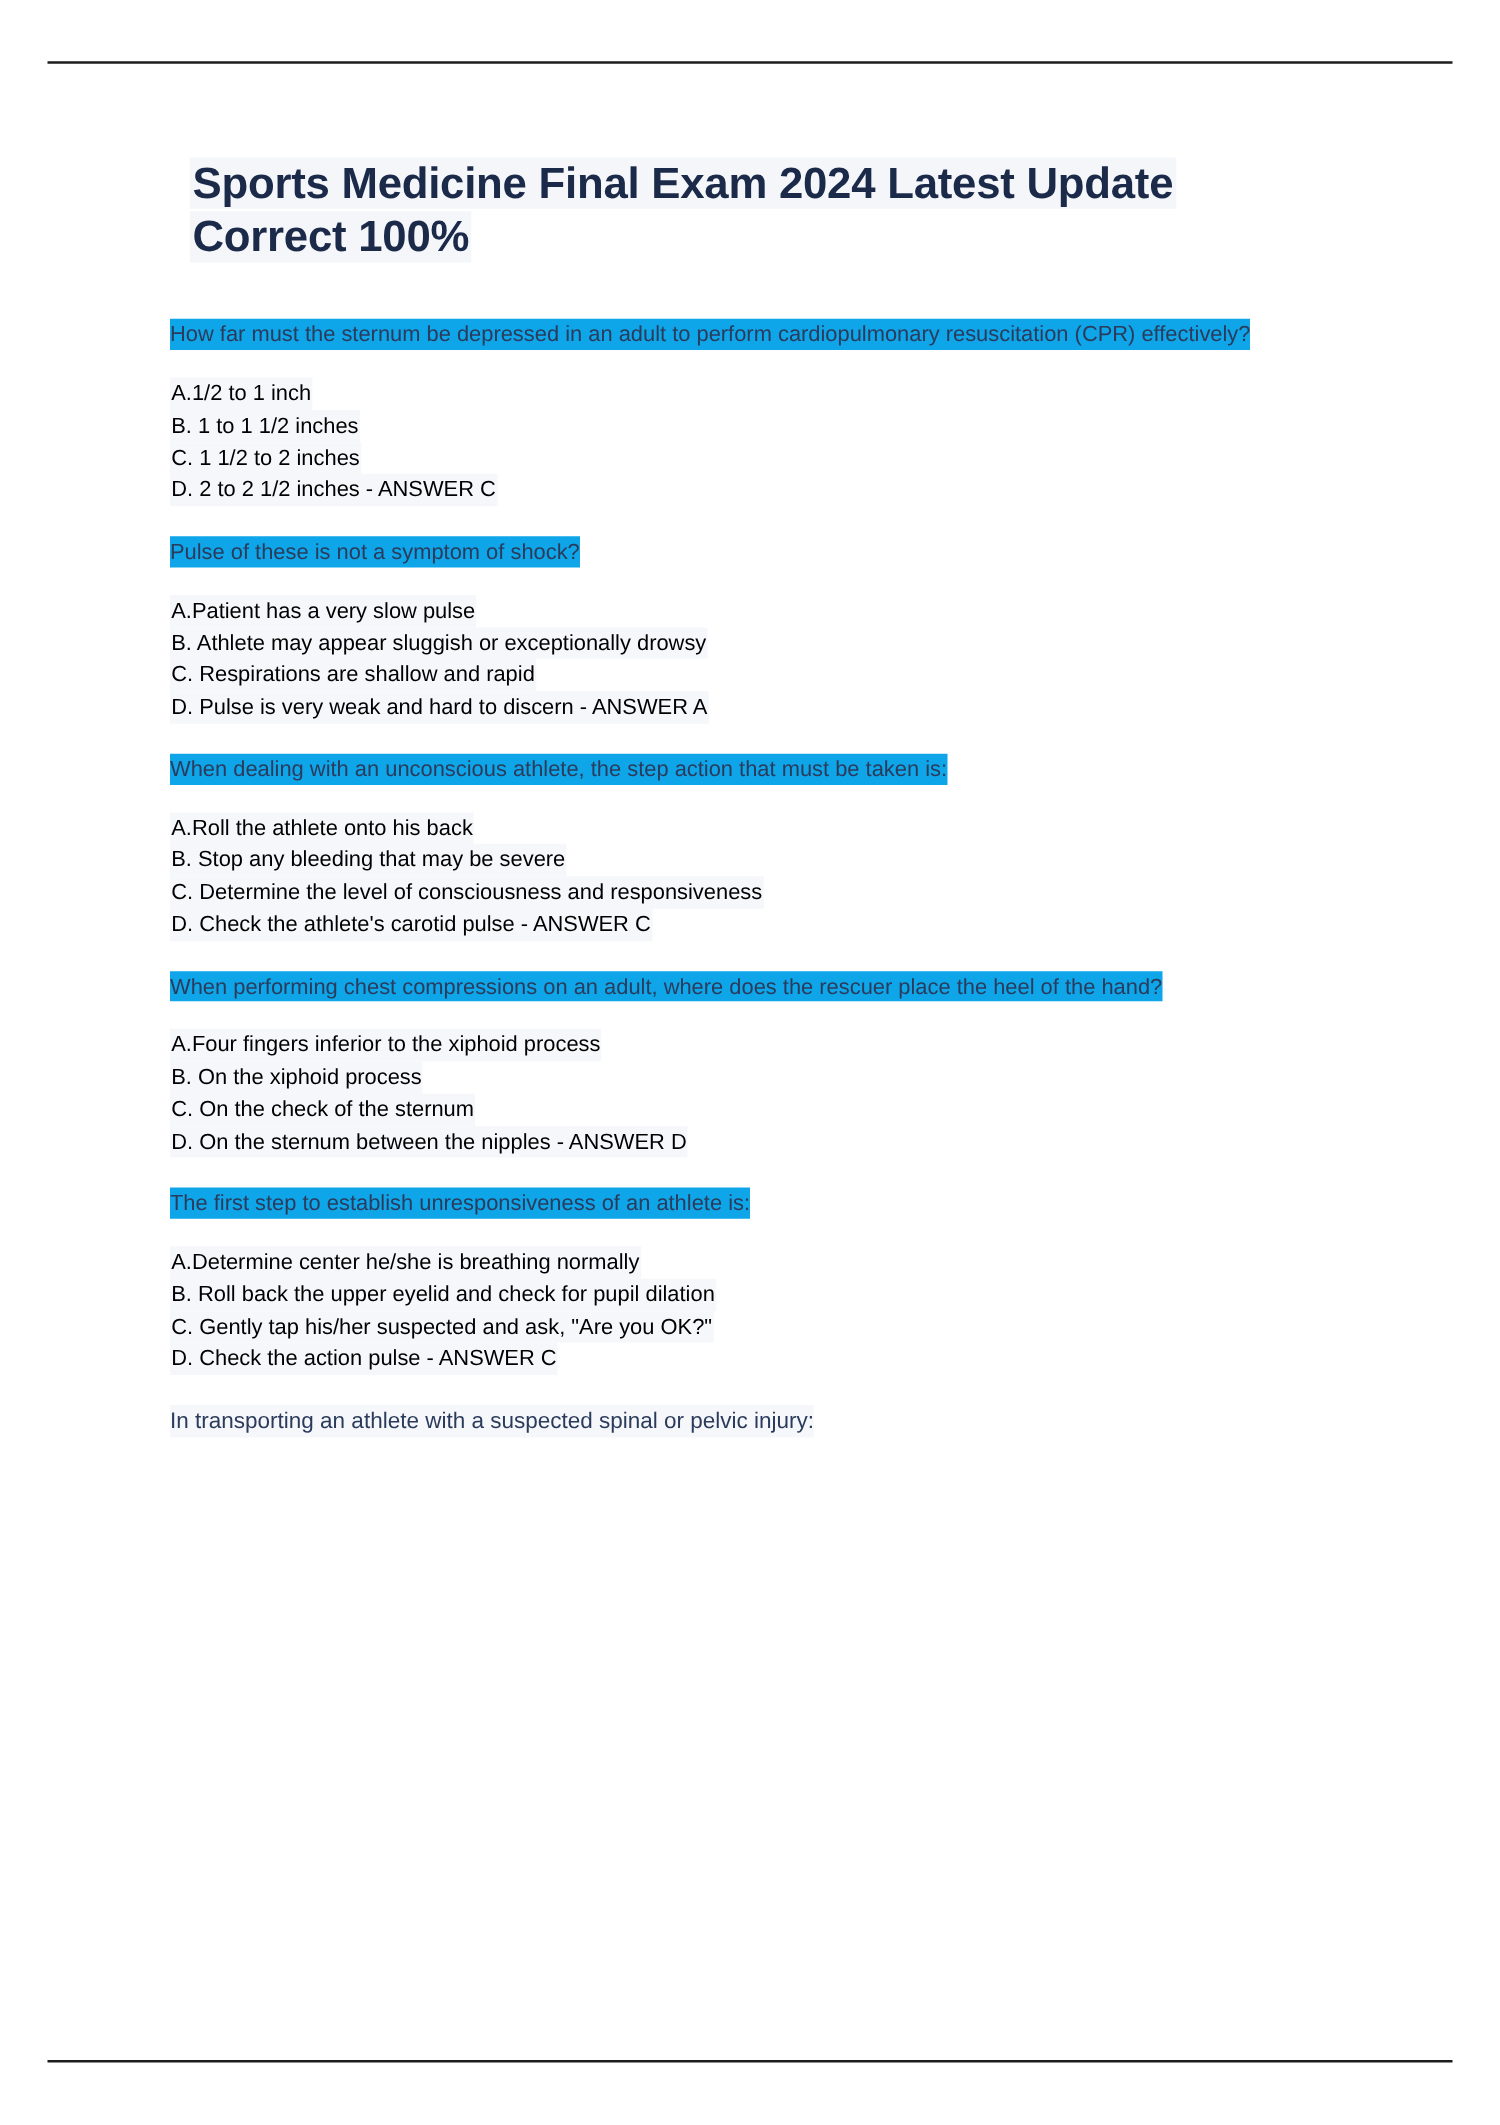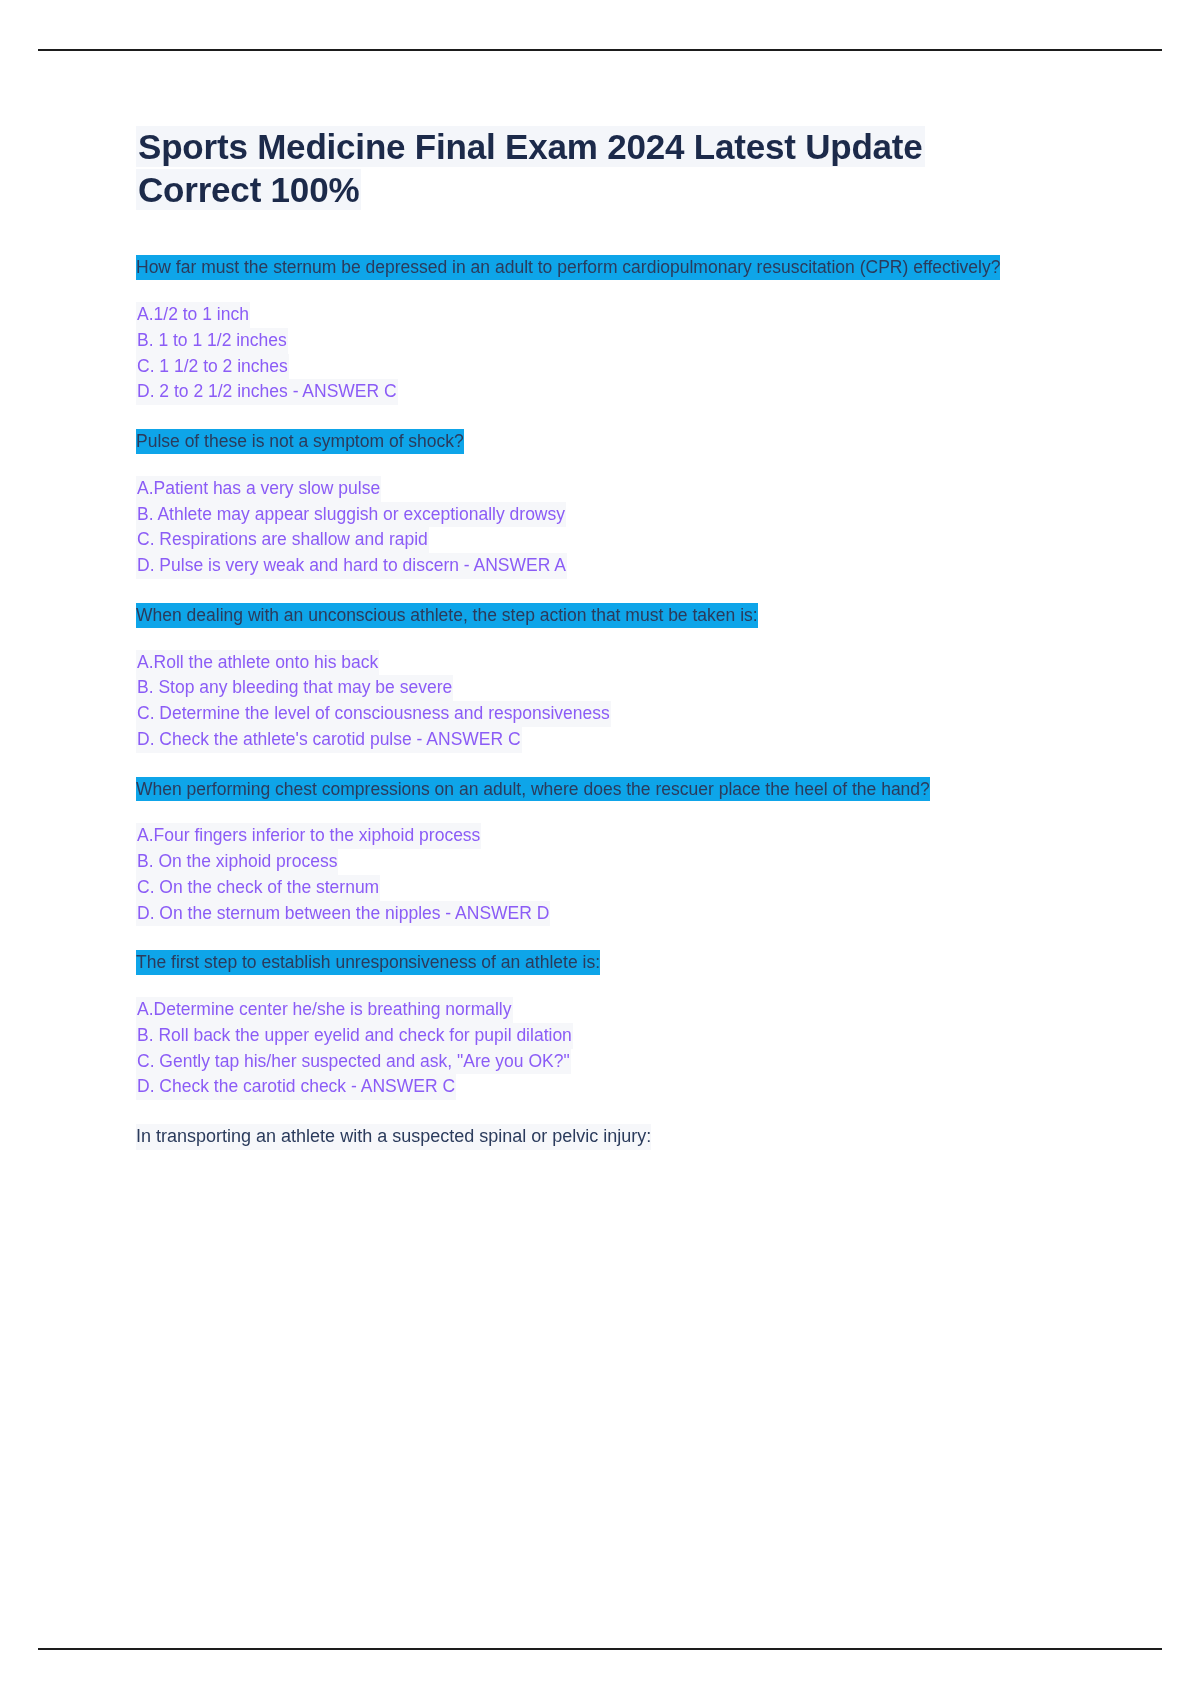--- a/index.html
+++ b/index.html
@@ -39,21 +39,21 @@
     top: 126px;
     width: 880px;
   }
 
   .doc-title {
     font-size: 35px;
     line-height: 1.22;
     font-weight: bold;
     color: #1c2a4a;
     letter-spacing: -0.2px;
-    margin: 0;
+    margin: 16px;
     background: #f4f6fa;
     display: inline;
     box-decoration-break: clone;
     -webkit-box-decoration-break: clone;
     padding: 1px 2px;
   }
   .title-wrap {
     width: 872px;
     margin-bottom: 44px;
   }
@@ -71,21 +71,21 @@
     max-width: 870px;
   }
   .options {
     margin: 0;
     padding: 0;
     list-style: none;
   }
   .options li {
     font-size: 17.5px;
     line-height: 1.47;
-    color: #8b5cf6;
+    color: #000000;
     background: #f6f7fa;
     display: table;
     padding: 0 1px;
   }
   .tail-question {
     font-size: 18px;
     line-height: 1.42;
     color: #2b3b5c;
     background: #f6f7fa;
     display: inline-block;
@@ -144,21 +144,21 @@
         <li>D. On the sternum between the nipples - ANSWER D</li>
       </ul>
     </div>
 
     <div class="block">
       <p class="question">The first step to establish unresponsiveness of an athlete is:</p>
       <ul class="options">
         <li>A.Determine center he/she is breathing normally</li>
         <li>B. Roll back the upper eyelid and check for pupil dilation</li>
         <li>C. Gently tap his/her suspected and ask, "Are you OK?"</li>
-        <li>D. Check the carotid check - ANSWER C</li>
+        <li>D. Check the action pulse - ANSWER C</li>
       </ul>
     </div>
 
     <div class="block">
       <p class="tail-question">In transporting an athlete with a suspected spinal or pelvic injury:</p>
     </div>
 
   </div>
 
   <div class="rule rule-bottom"></div>

